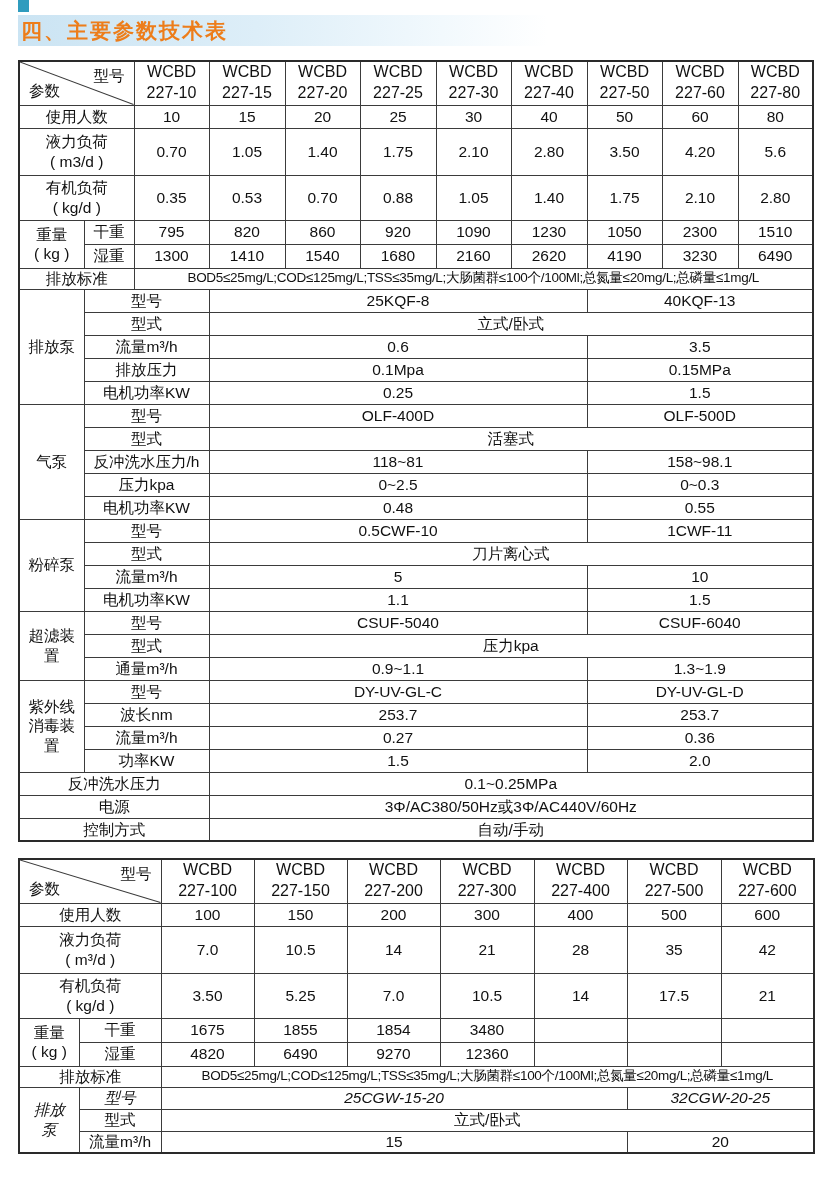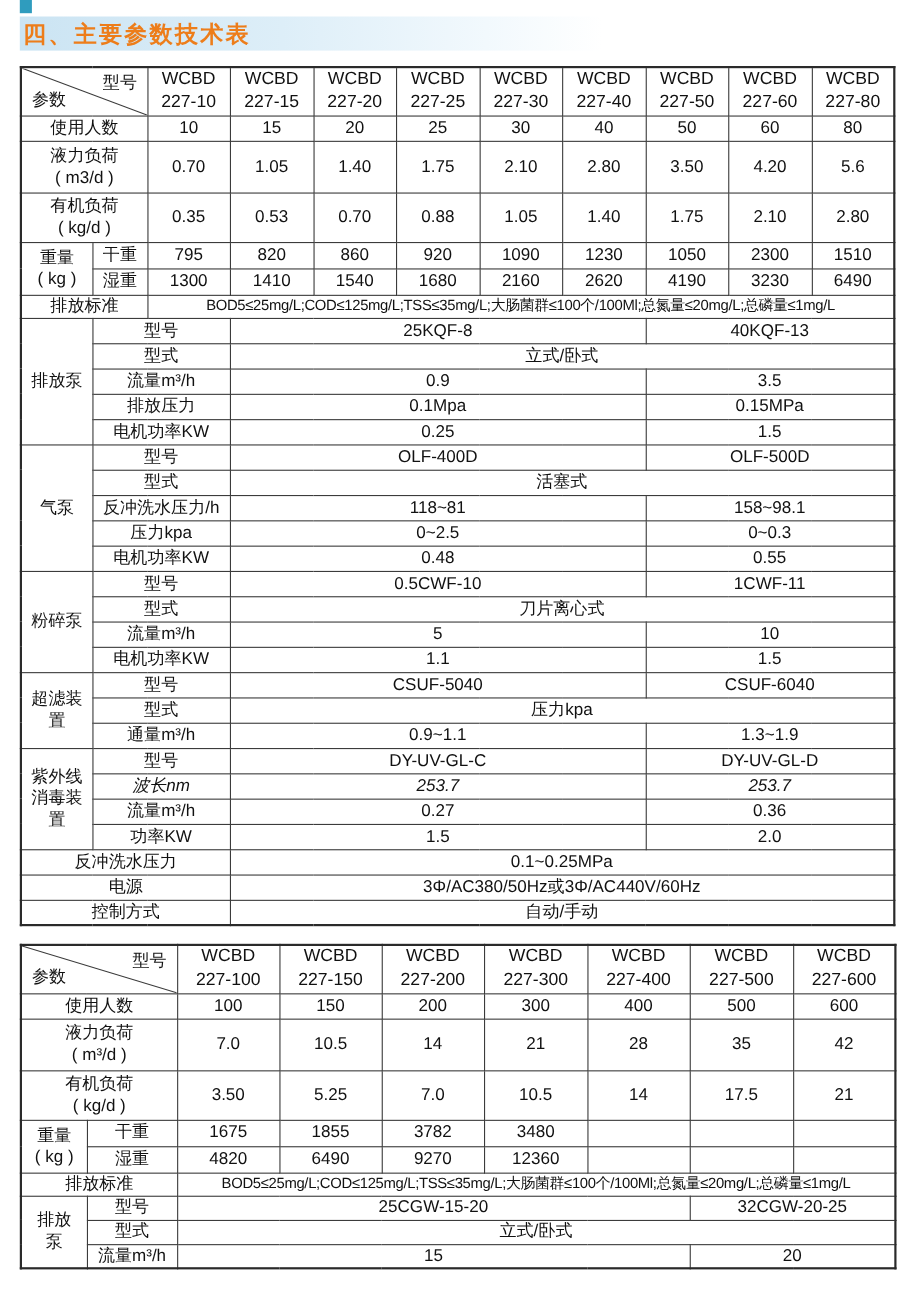--- a/index.html
+++ b/index.html
@@ -144,21 +144,21 @@
           <td colspan="2" class="lbl">型号</td>
           <td colspan="5" class="val">25KQF-8</td>
           <td colspan="3" class="val">40KQF-13</td>
         </tr>
         <tr style="height: 23px;">
           <td colspan="2" class="lbl">型式</td>
           <td colspan="8" class="val">立式/卧式</td>
         </tr>
         <tr style="height: 23px;">
           <td colspan="2" class="lbl">流量m³/h</td>
-          <td colspan="5" class="val">0.9</td>
+          <td colspan="5" class="val">0.6</td>
           <td colspan="3" class="val">3.5</td>
         </tr>
         <tr style="height: 23px;">
           <td colspan="2" class="lbl">排放压力</td>
           <td colspan="5" class="val">0.1Mpa</td>
           <td colspan="3" class="val">0.15MPa</td>
         </tr>
         <tr style="height: 23px;">
           <td colspan="2" class="lbl">电机功率KW</td>
           <td colspan="5" class="val">0.25</td>
@@ -223,21 +223,21 @@
           <td colspan="2" class="lbl">通量m³/h</td>
           <td colspan="5" class="val">0.9~1.1</td>
           <td colspan="3" class="val">1.3~1.9</td>
         </tr>
         <tr style="height: 23px;">
           <td rowspan="4" class="lbl">紫外线消毒装置</td>
           <td colspan="2" class="lbl">型号</td>
           <td colspan="5" class="val">DY-UV-GL-C</td>
           <td colspan="3" class="val">DY-UV-GL-D</td>
         </tr>
-        <tr style="height: 23px; font-style: italic;">
+        <tr style="height: 23px;">
           <td colspan="2" class="lbl">波长nm</td>
           <td colspan="5" class="val">253.7</td>
           <td colspan="3" class="val">253.7</td>
         </tr>
         <tr style="height: 23px;">
           <td colspan="2" class="lbl">流量m³/h</td>
           <td colspan="5" class="val">0.27</td>
           <td colspan="3" class="val">0.36</td>
         </tr>
         <tr style="height: 23px;">
@@ -323,41 +323,41 @@
           <td class="val">14</td>
           <td class="val">17.5</td>
           <td class="val">21</td>
         </tr>
         <tr style="height: 24px;">
           <td rowspan="2" class="lbl">重量
 ( kg )</td>
           <td class="lbl">干重</td>
           <td class="val">1675</td>
           <td class="val">1855</td>
-          <td class="val">3782</td>
+          <td class="val">1854</td>
           <td class="val">3480</td>
           <td class="val"></td>
           <td class="val"></td>
           <td class="val"></td>
         </tr>
         <tr style="height: 24px;">
           <td class="lbl">湿重</td>
           <td class="val">4820</td>
           <td class="val">6490</td>
           <td class="val">9270</td>
           <td class="val">12360</td>
           <td class="val"></td>
           <td class="val"></td>
           <td class="val"></td>
         </tr>
         <tr style="height: 21px;">
           <td colspan="2" class="lbl">排放标准</td>
           <td colspan="7" class="small">BOD5≤25mg/L;COD≤125mg/L;TSS≤35mg/L;大肠菌群≤100个/100Ml;总氮量≤20mg/L;总磷量≤1mg/L</td>
         </tr>
-        <tr style="height: 22px;">
+        <tr style="height: 22px; font-style: italic;">
           <td rowspan="3" class="lbl">排放
 泵</td>
           <td class="lbl">型号</td>
           <td colspan="5" class="val">25CGW-15-20</td>
           <td colspan="2" class="val">32CGW-20-25</td>
         </tr>
         <tr style="height: 22px;">
           <td class="lbl">型式</td>
           <td colspan="7" class="val">立式/卧式</td>
         </tr>

